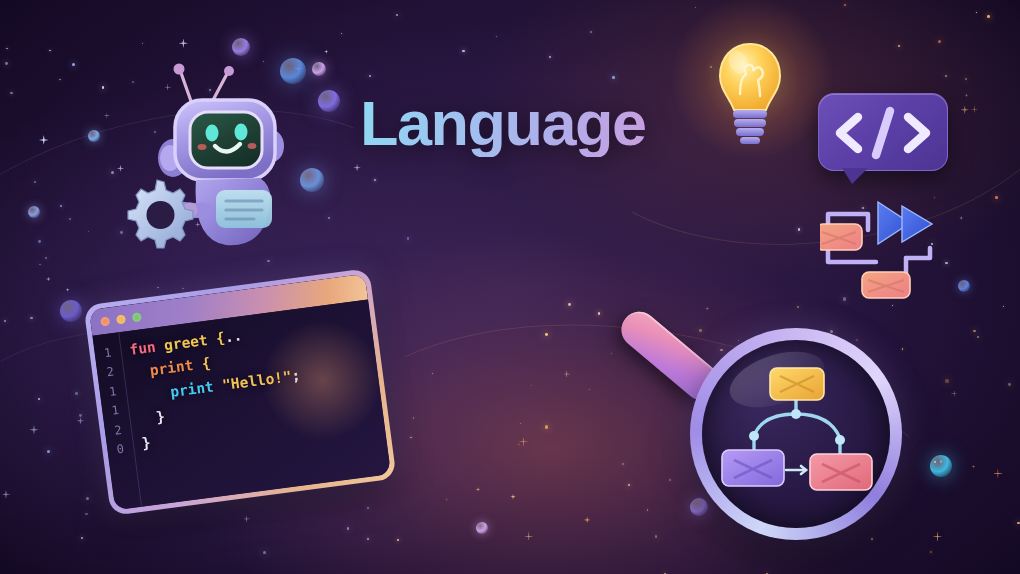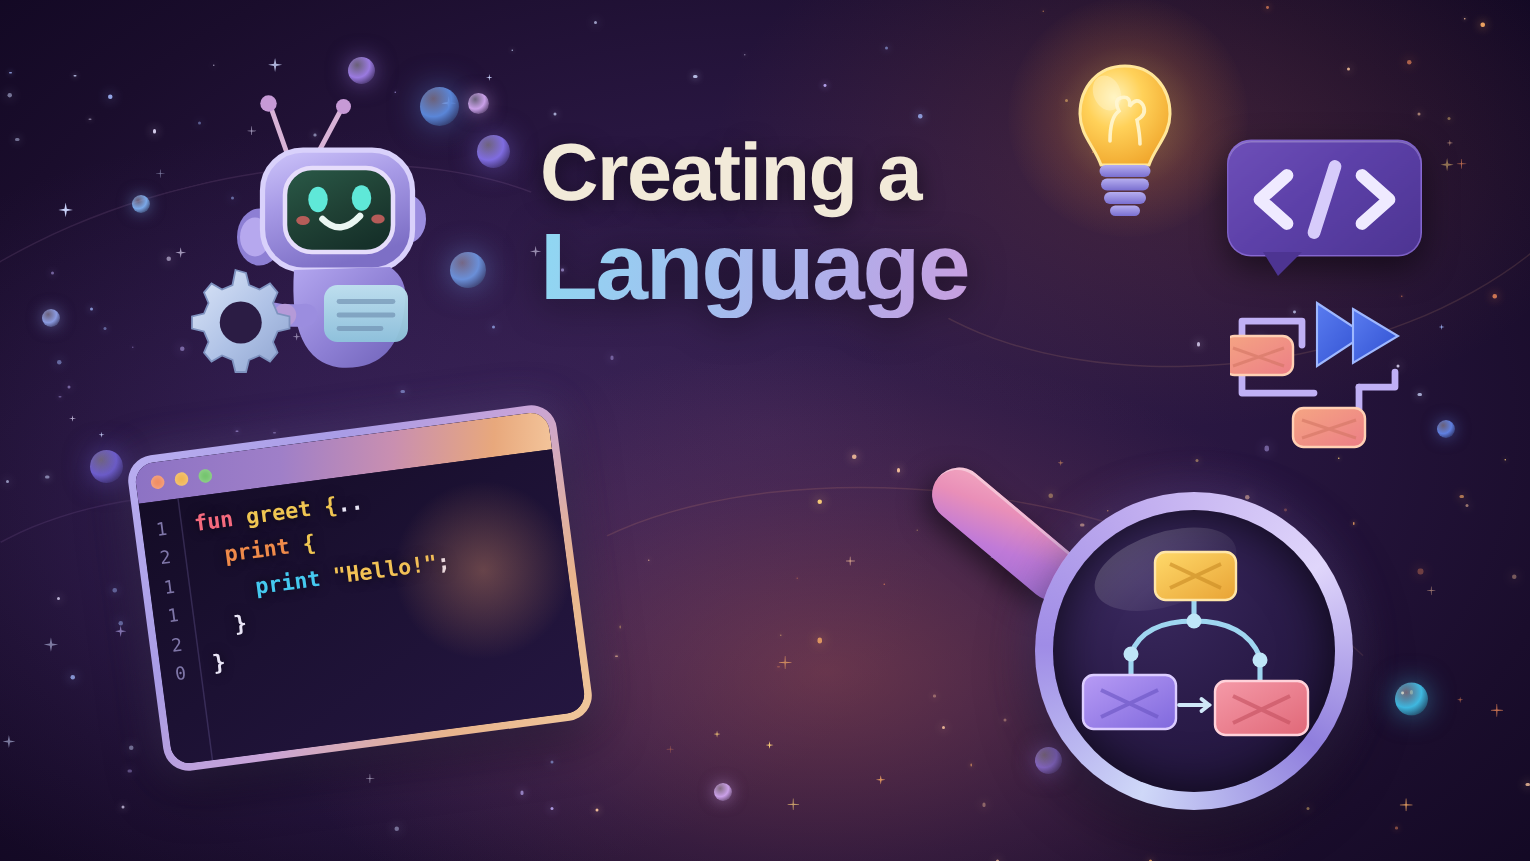--- a/index.html
+++ b/index.html
@@ -310,21 +310,20 @@
       <div class="planet" style="left: 930px; top: 455px; width: 22px; height: 22px; background: radial-gradient(circle at 34% 30%, rgba(255, 255, 255, 0.333), rgb(63, 184, 224) 48%, rgba(0, 0, 0, 0.267) 100%); box-shadow: rgba(63, 184, 224, 0.533) 0px 0px 17.6px;"></div>
       <div class="planet" style="left: 312px; top: 62px; width: 14px; height: 14px; background: radial-gradient(circle at 34% 30%, rgba(255, 255, 255, 0.333), rgb(201, 160, 232) 48%, rgba(0, 0, 0, 0.267) 100%); box-shadow: rgba(201, 160, 232, 0.533) 0px 0px 11.2px;"></div>
       <div class="planet" style="left: 88px; top: 130px; width: 12px; height: 12px; background: radial-gradient(circle at 34% 30%, rgba(255, 255, 255, 0.333), rgb(122, 168, 232) 48%, rgba(0, 0, 0, 0.267) 100%); box-shadow: rgba(122, 168, 232, 0.533) 0px 0px 9.6px;"></div>
       <div class="planet" style="left: 28px; top: 206px; width: 12px; height: 12px; background: radial-gradient(circle at 34% 30%, rgba(255, 255, 255, 0.333), rgb(138, 154, 224) 48%, rgba(0, 0, 0, 0.267) 100%); box-shadow: rgba(138, 154, 224, 0.533) 0px 0px 9.6px;"></div>
       <div class="planet" style="left: 958px; top: 280px; width: 12px; height: 12px; background: radial-gradient(circle at 34% 30%, rgba(255, 255, 255, 0.333), rgb(95, 127, 224) 48%, rgba(0, 0, 0, 0.267) 100%); box-shadow: rgba(95, 127, 224, 0.533) 0px 0px 9.6px;"></div>
       <div class="planet" style="left: 690px; top: 498px; width: 18px; height: 18px; background: radial-gradient(circle at 34% 30%, rgba(255, 255, 255, 0.333), rgb(143, 111, 208) 48%, rgba(0, 0, 0, 0.267) 100%); box-shadow: rgba(143, 111, 208, 0.533) 0px 0px 14.4px;"></div>
       <div class="planet" style="left: 476px; top: 522px; width: 12px; height: 12px; background: radial-gradient(circle at 34% 30%, rgba(255, 255, 255, 0.333), rgb(202, 160, 232) 48%, rgba(0, 0, 0, 0.267) 100%); box-shadow: rgba(202, 160, 232, 0.533) 0px 0px 9.6px;"></div>
     </div>
 
   <div id="title">
-    <div class="t-line1">Creating a</div>
     <div class="t-line3">Language</div>
   </div>
 
   <div id="robot">
     <svg viewBox="0 0 200 190" width="200" height="190">
       <defs>
         <linearGradient id="rbody" x1="0" y1="0" x2="1" y2="1">
           <stop offset="0%" stop-color="#b3a6ef"></stop>
             <stop offset="55%" stop-color="#8d7fd4"></stop>
             <stop offset="100%" stop-color="#6f62b8"></stop>

